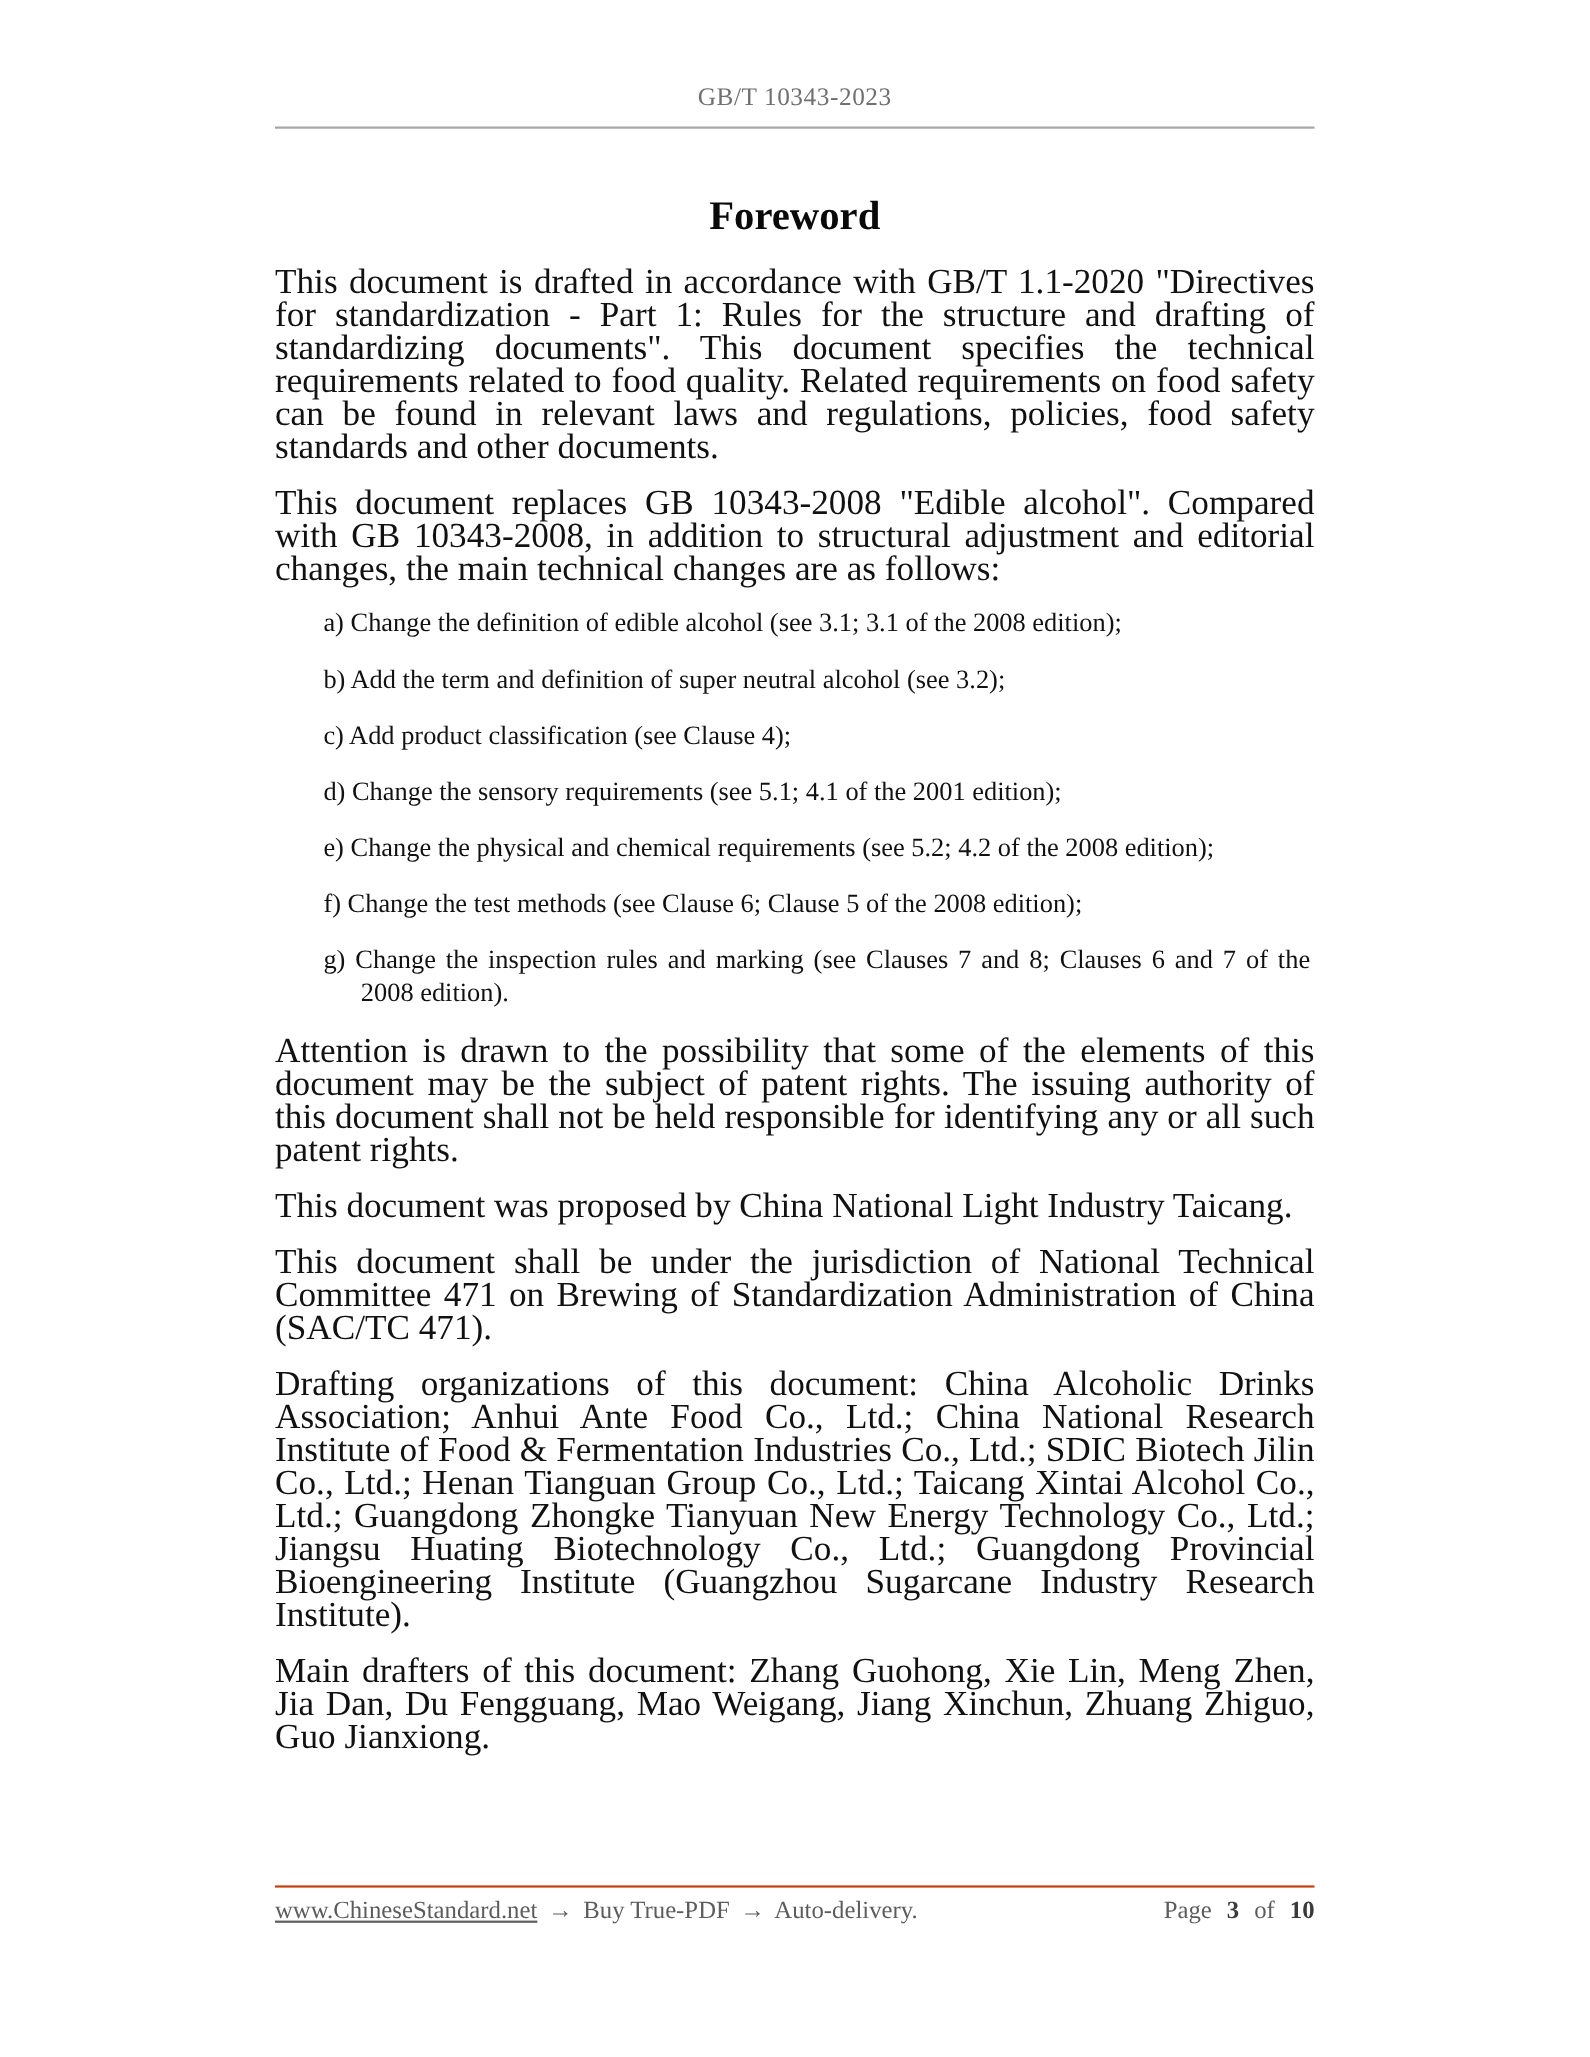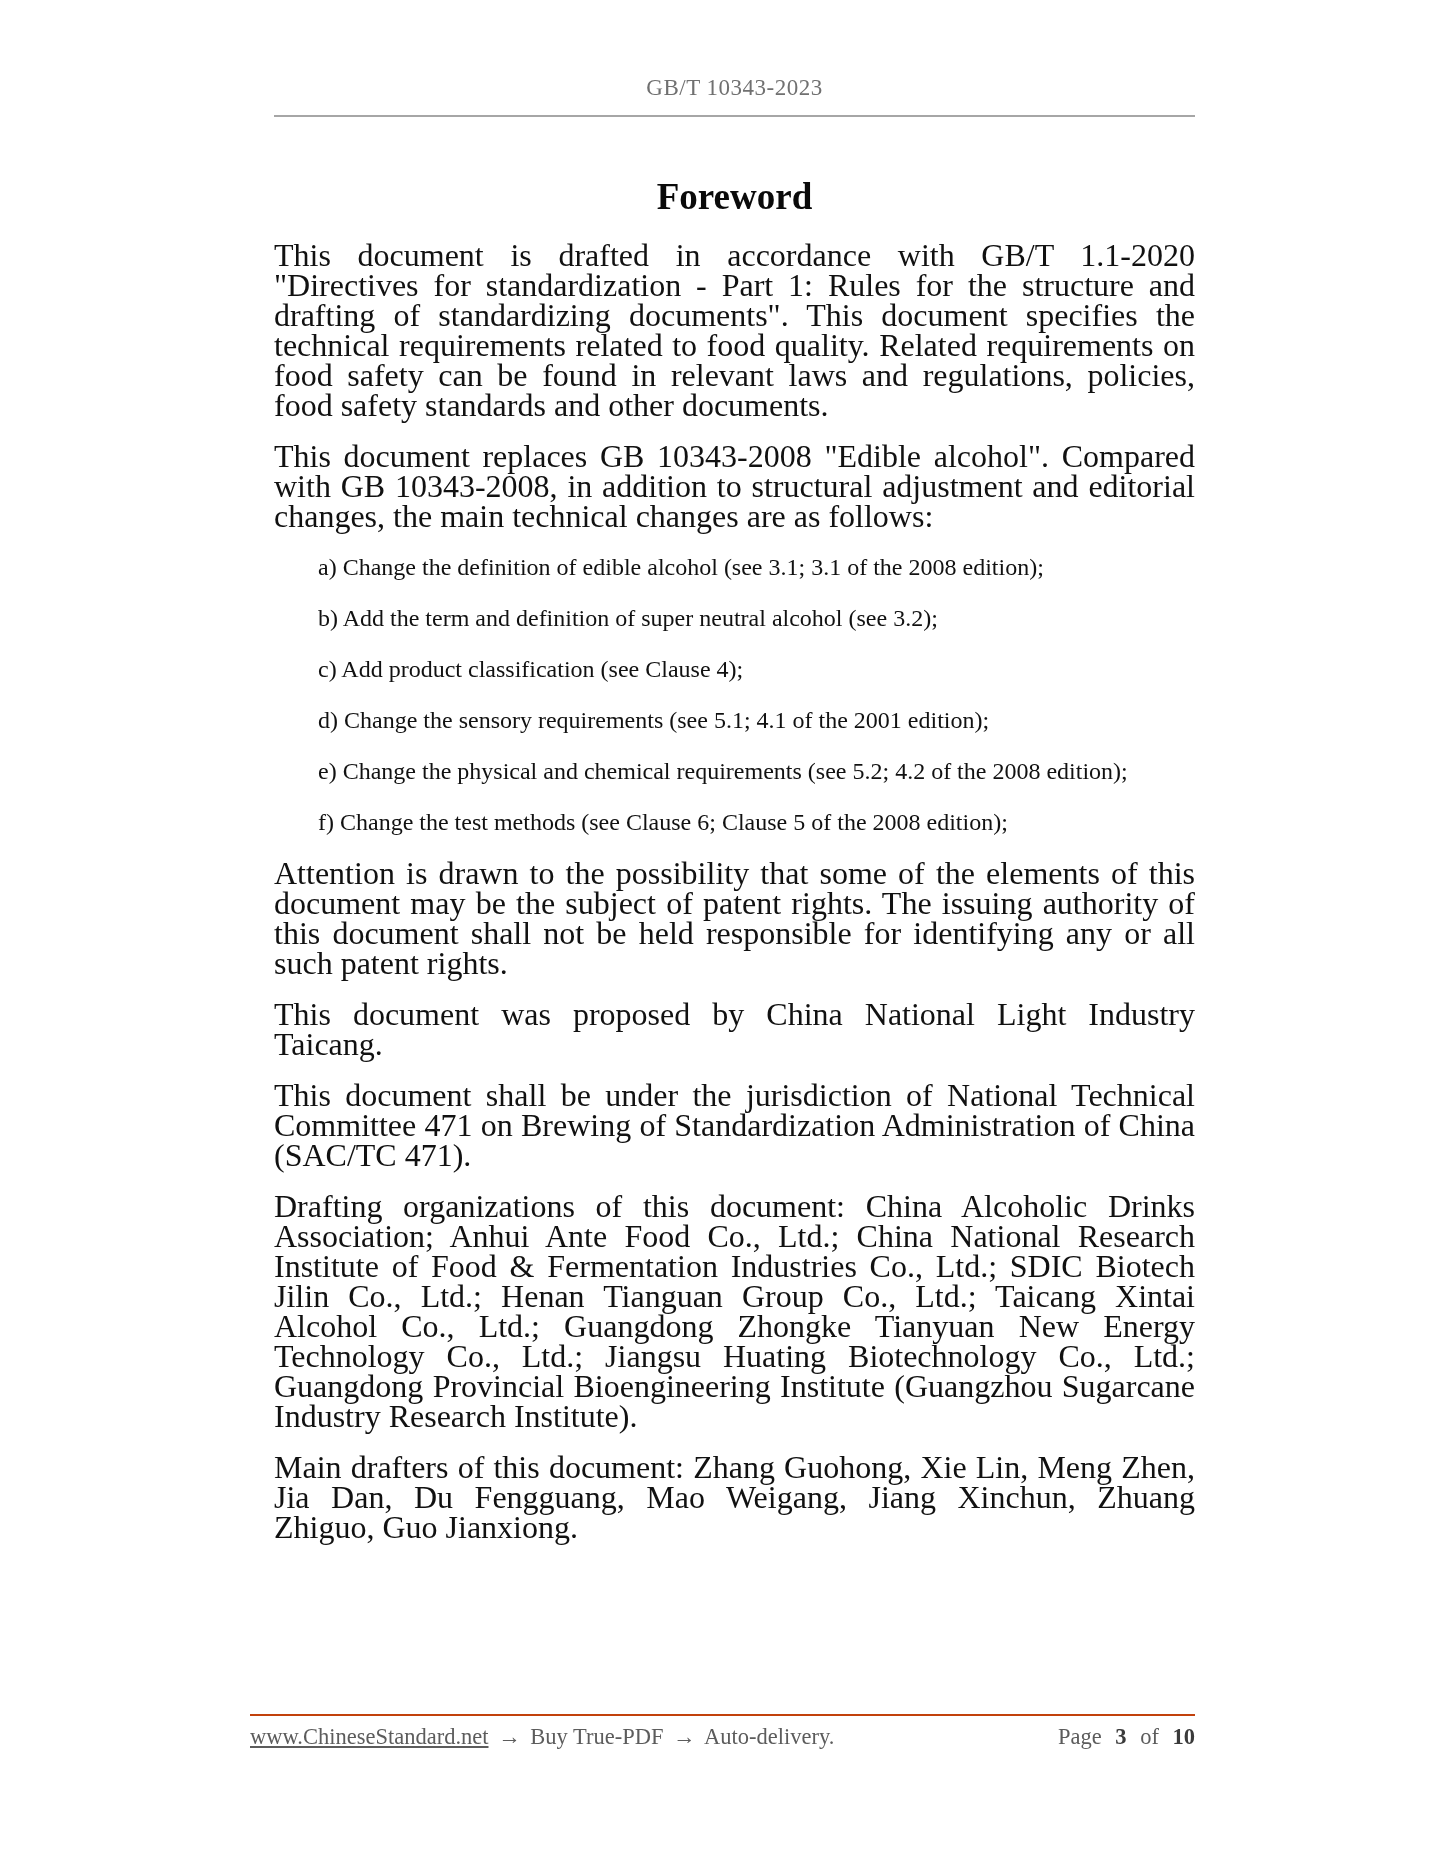--- a/index.html
+++ b/index.html
@@ -9,21 +9,20 @@
   }
   .page {
     position: relative;
     width: 1445px;
     height: 1870px;
     background: #ffffff;
     font-family: "Liberation Serif", "DejaVu Serif", serif;
     color: #111111;
     overflow: hidden;
     box-sizing: border-box;
-    padding-left: 24px;
   }
   .content {
     padding: 0 250px;
   }
   .doc-header {
     padding-top: 74px;
     text-align: center;
   }
   .doc-number {
     font-size: 23px;
@@ -126,20 +125,24 @@
         <span>Change the sensory requirements (see 5.1; 4.1 of the 2001 edition);</span>
       </div>
       <div class="change">
         <span>e)</span>
         <span>Change the physical and chemical requirements (see 5.2; 4.2 of the 2008 edition);</span>
       </div>
       <div class="change">
         <span>f)</span>
         <span>Change the test methods (see Clause 6; Clause 5 of the 2008 edition);</span>
       </div>
+      <div class="change">
+        <span>g)</span>
+        <span>Change the inspection rules and marking (see Clauses 7 and 8; Clauses 6 and 7 of the 2008 edition).</span>
+      </div>
     </div>
 
     <p>Attention is drawn to the possibility that some of the elements of this document may be the subject of patent rights. The issuing authority of this document shall not be held responsible for identifying any or all such patent rights.</p>
 
     <p>This document was proposed by China National Light Industry Taicang.</p>
 
     <p>This document shall be under the jurisdiction of National Technical Committee 471 on Brewing of Standardization Administration of China (SAC/TC 471).</p>
 
     <p>Drafting organizations of this document: China Alcoholic Drinks Association; Anhui Ante Food Co., Ltd.; China National Research Institute of Food &amp; Fermentation Industries Co., Ltd.; SDIC Biotech Jilin Co., Ltd.; Henan Tianguan Group Co., Ltd.; Taicang Xintai Alcohol Co., Ltd.; Guangdong Zhongke Tianyuan New Energy Technology Co., Ltd.; Jiangsu Huating Biotechnology Co., Ltd.; Guangdong Provincial Bioengineering Institute (Guangzhou Sugarcane Industry Research Institute).</p>
 

